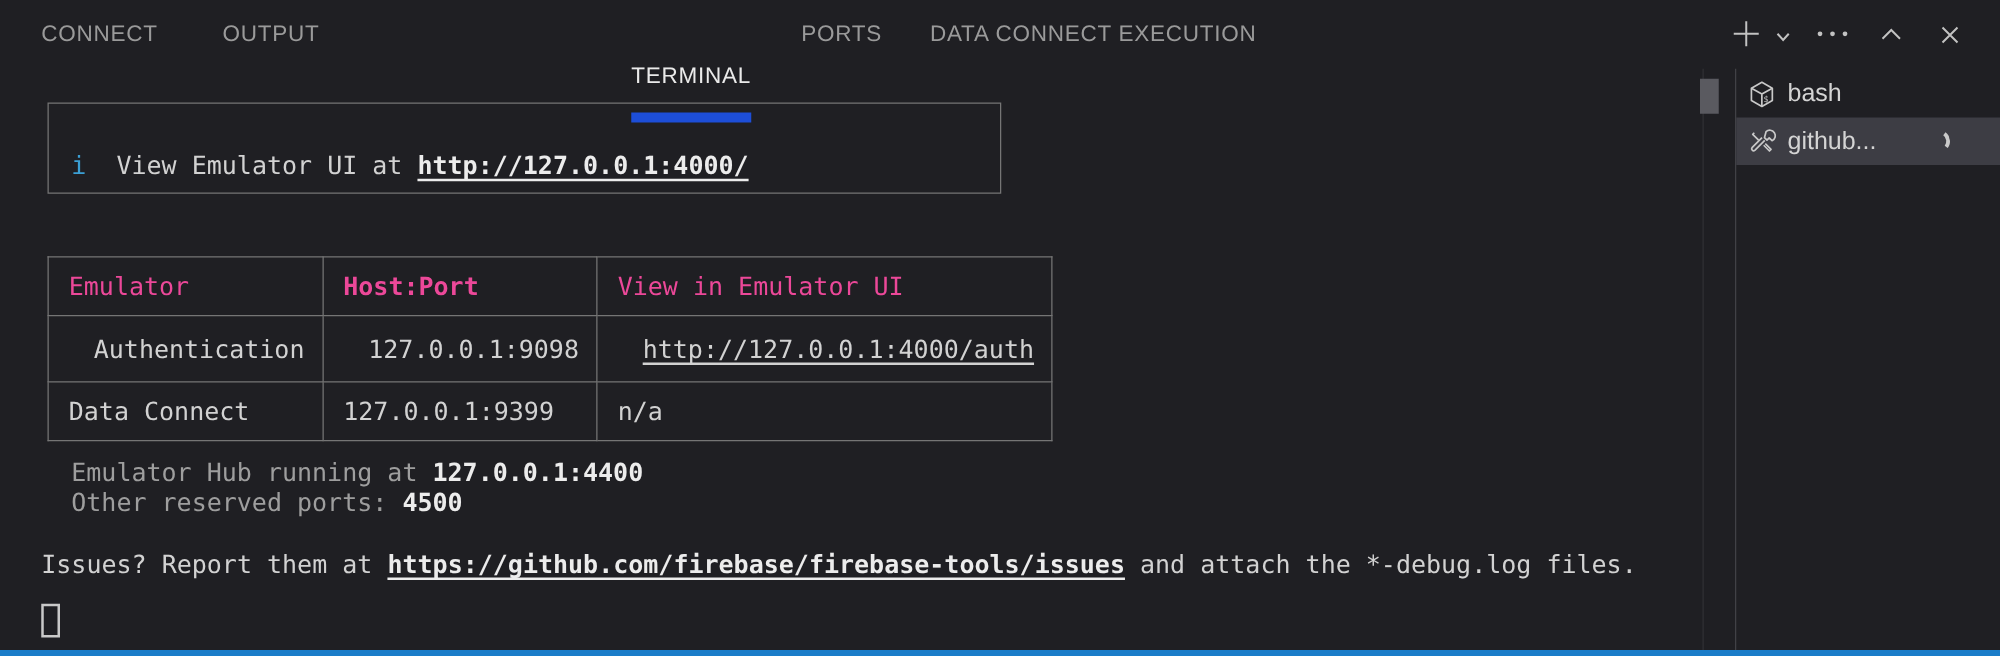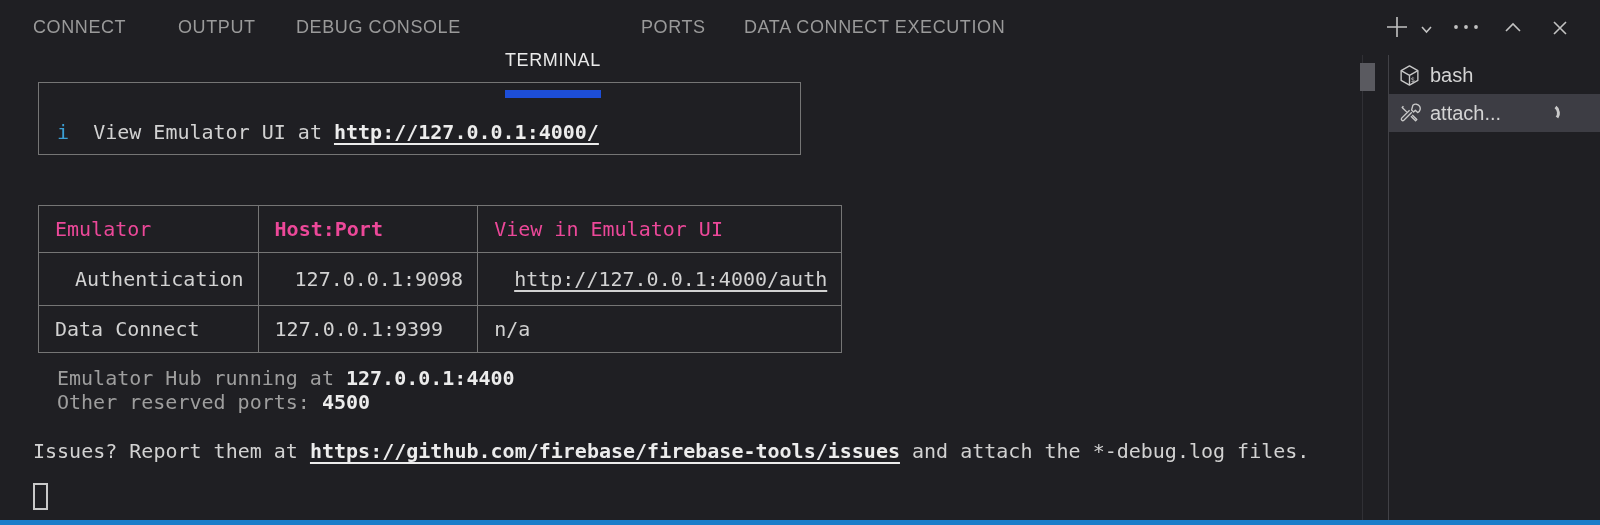--- a/index.html
+++ b/index.html
@@ -59,21 +59,20 @@
   .bottom-accent { position:absolute; left:0; bottom:0; width:100%; height:5px; background:#1a7dc9; }
 </style>
 </head>
 <body>
 
 <div class="stage">
 
   <div class="tabbar">
     <span class="tab" style="left:33px">CONNECT</span>
     <span class="tab" style="left:178px">OUTPUT</span>
-    <span class="tab" style="left:296px">DEBUG CONSOLE</span>
     <span class="tab active" style="left:505px">TERMINAL</span>
     <span class="tab" style="left:641px">PORTS</span>
     <span class="tab" style="left:744px">DATA CONNECT EXECUTION</span>
 
     <span class="act" style="left:1381px; top:11px; width:32px; height:32px;">
       <svg width="28" height="28" viewBox="0 0 28 28">
           <path d="M14 4 V24 M4 14 H24" stroke="#c2c2c2" stroke-width="1.6" fill="none"></path>
         </svg>
     </span>
     <span class="act" style="left:1417px; top:20px; width:18px; height:18px;">
@@ -143,19 +142,19 @@
         <text x="12.2" y="16.8" font-size="6.5" fill="#c8c8c8" font-family="DejaVu Sans Mono, monospace">$</text>
       </svg>
       <span>bash</span>
     </div>
     <div class="trow selected">
       <svg width="23" height="23" viewBox="0 0 22 22">
         <path d="M14.2 3.2 a4.2 4.2 0 1 1 4.6 6.9 L16.6 7.9 L14.9 9.6 L13 7.7 Z" stroke="#c8c8c8" stroke-width="1.3" fill="none" stroke-linejoin="round"></path>
         <path d="M13.2 9.9 L5.6 17.5 a1.5 1.5 0 0 1 -2.1 -2.1 L11.1 7.8" stroke="#c8c8c8" stroke-width="1.3" fill="none"></path>
         <path d="M5.2 4 L4 5.2 L8.5 9.7 M12.4 13.6 L16.8 18 L18 16.8 L13.6 12.4" stroke="#c8c8c8" stroke-width="1.3" fill="none" stroke-linejoin="round"></path>
       </svg>
-      <span>attach...</span>
+      <span>github...</span>
       <span class="spinner"></span>
     </div>
   </div>
 
   <div class="bottom-accent"></div>
 </div>
 
 </body></html>

